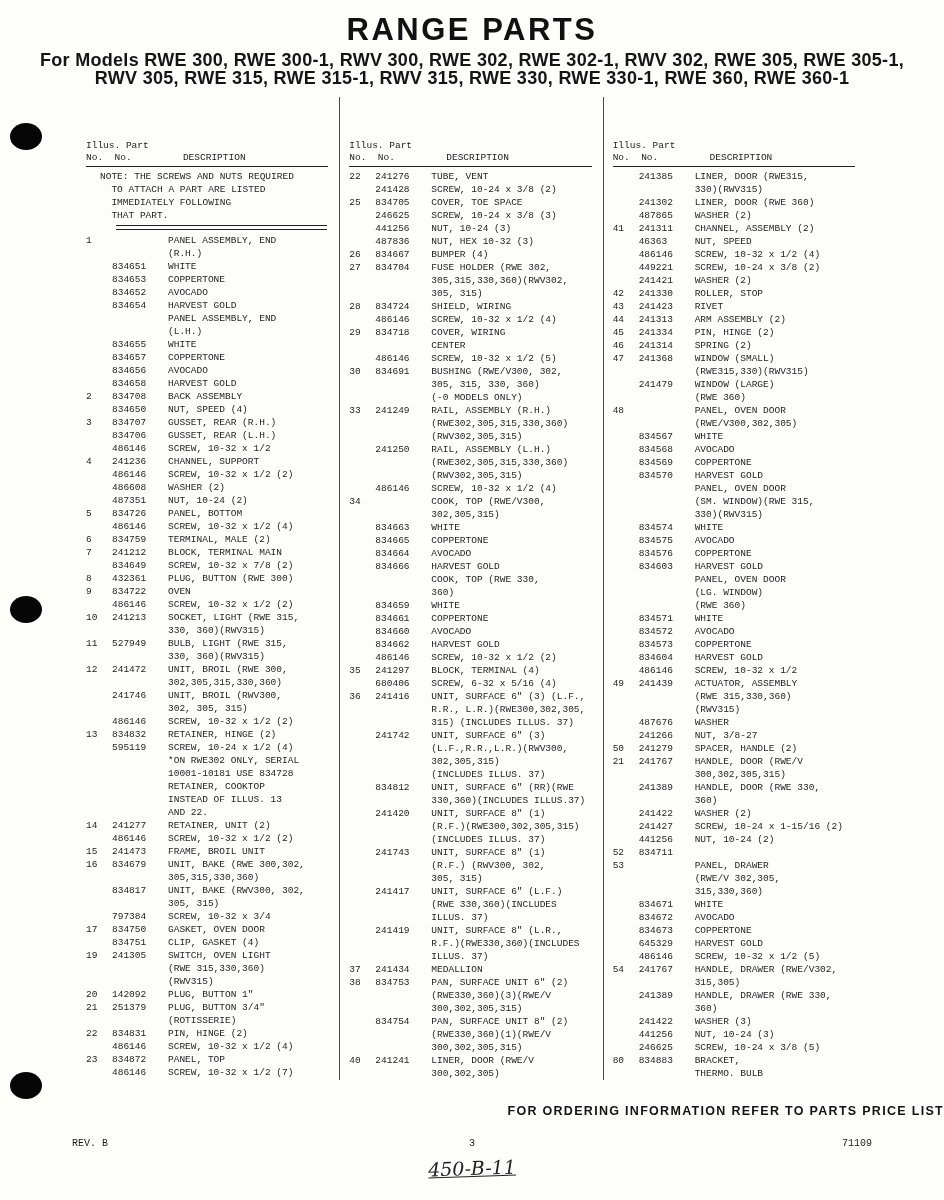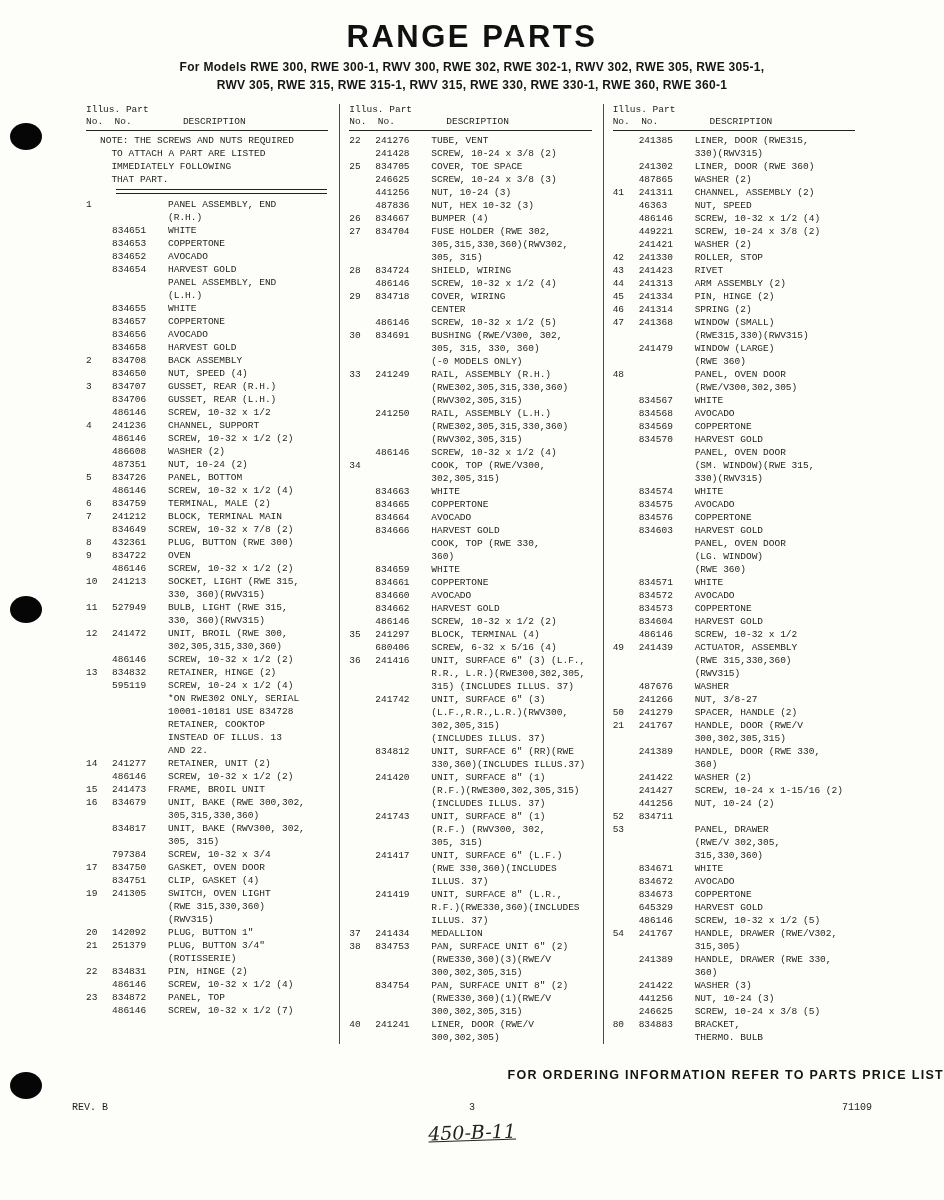--- a/index.html
+++ b/index.html
@@ -4,37 +4,37 @@
 <style>
   html,body{margin:0;padding:0;}
   body{
     width:944px;height:1200px;position:relative;overflow:hidden;
     background:#fdfdfa;color:#1e1e1e;
     font-family:"Liberation Mono","DejaVu Sans Mono",monospace;
   }
   .hole{position:absolute;left:10px;width:32px;height:27px;background:#060606;border-radius:50%;}
   .hole.p1{top:123px}.hole.p2{top:596px}.hole.p3{top:1072px}
 
-  .doc-header{text-align:center;padding-top:19px;}
+  .doc-header{text-align:center;padding-top:12px;}
   h1{
     font-family:"Liberation Sans","DejaVu Sans",sans-serif;
     font-size:31px;font-weight:bold;letter-spacing:2.5px;margin:0;color:#111;
   }
   .subtitle{
     font-family:"Liberation Sans","DejaVu Sans",sans-serif;
-    font-weight:bold;font-size:12px;line-height:18px;letter-spacing:.3px;
+    font-weight:bold;font-size:18px;line-height:18px;letter-spacing:.3px;
     margin-top:3px;color:#151515;
   }
 
   .columns{display:flex;margin:10px 78px 0 86px;align-items:stretch;}
   .col{flex:1;min-width:0;padding:0 6px 0 9px;}
   .col:first-child{padding-left:0;}
   .col + .col{border-left:1px solid #4a4a4a;}
 
-  .col-header{margin-bottom:3px;}
+  .col-header{margin-bottom:3px;margin-top:43px;}
   .h-line{font-size:9.5px;line-height:12px;white-space:pre;}
   .h-rule{border-bottom:1.2px solid #222;margin-top:2px;width:98%;}
 
   .row{display:grid;grid-template-columns:26px 56px 1fr;font-size:9.5px;line-height:13px;}
   .c-i{}
   .c-p{}
   .c-d{white-space:pre-wrap;}
   .note-text{white-space:pre-wrap;}
 
   .rule-double{border-top:1px solid #222;border-bottom:1px solid #222;height:3px;margin:3px 6px 4px 30px;}
@@ -233,20 +233,26 @@
 330, 360)(RWV315)</span>
       </div>
       <div class="row">
         <span class="c-i">12</span>
         <span class="c-p">241472</span>
         <span class="c-d">UNIT, BROIL (RWE 300,
 302,305,315,330,360)</span>
       </div>
       <div class="row">
         <span class="c-i"></span>
+        <span class="c-p">241746</span>
+        <span class="c-d">UNIT, BROIL (RWV300,
+302, 305, 315)</span>
+      </div>
+      <div class="row">
+        <span class="c-i"></span>
         <span class="c-p">486146</span>
         <span class="c-d">SCREW, 10-32 x 1/2 (2)</span>
       </div>
       <div class="row">
         <span class="c-i">13</span>
         <span class="c-p">834832</span>
         <span class="c-d">RETAINER, HINGE (2)</span>
       </div>
       <div class="row">
         <span class="c-i"></span>

